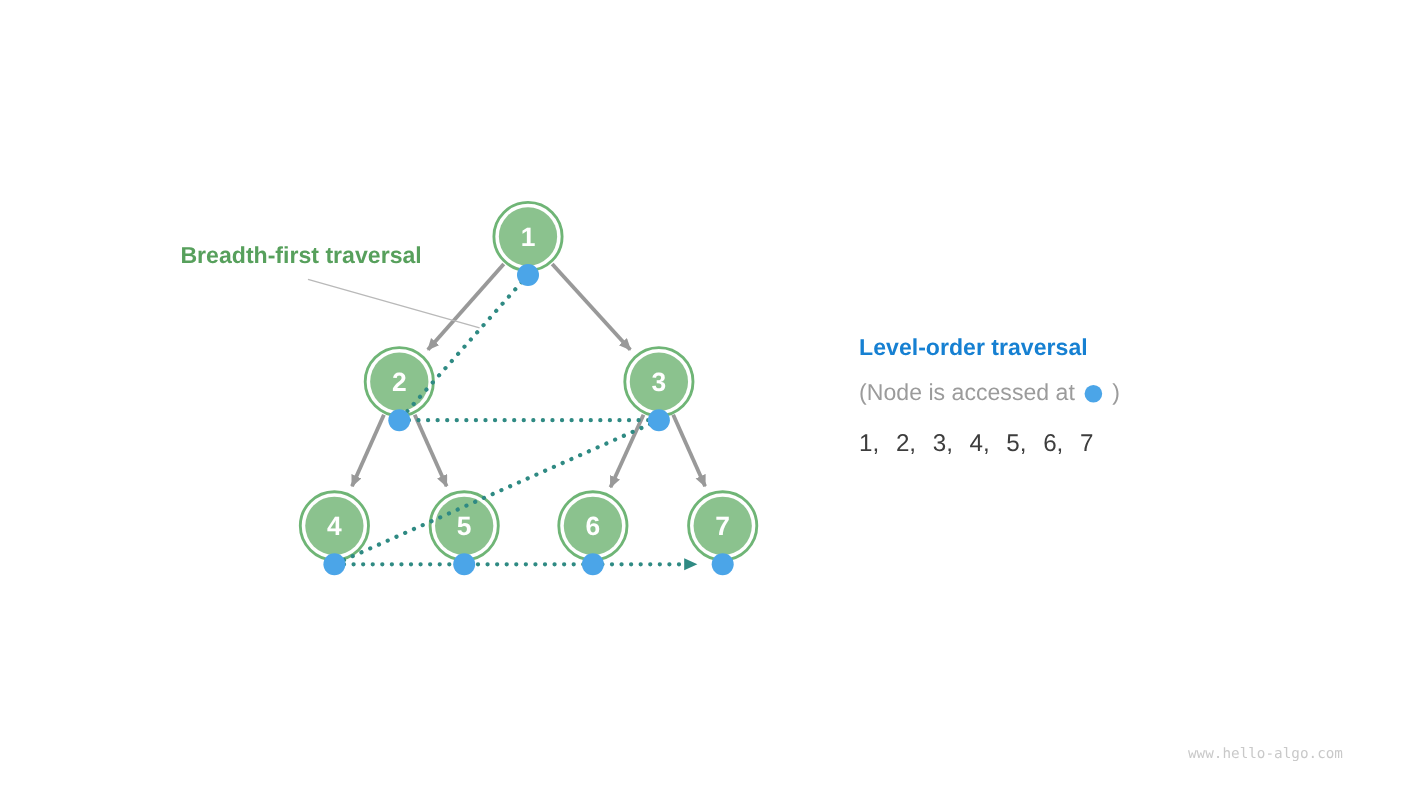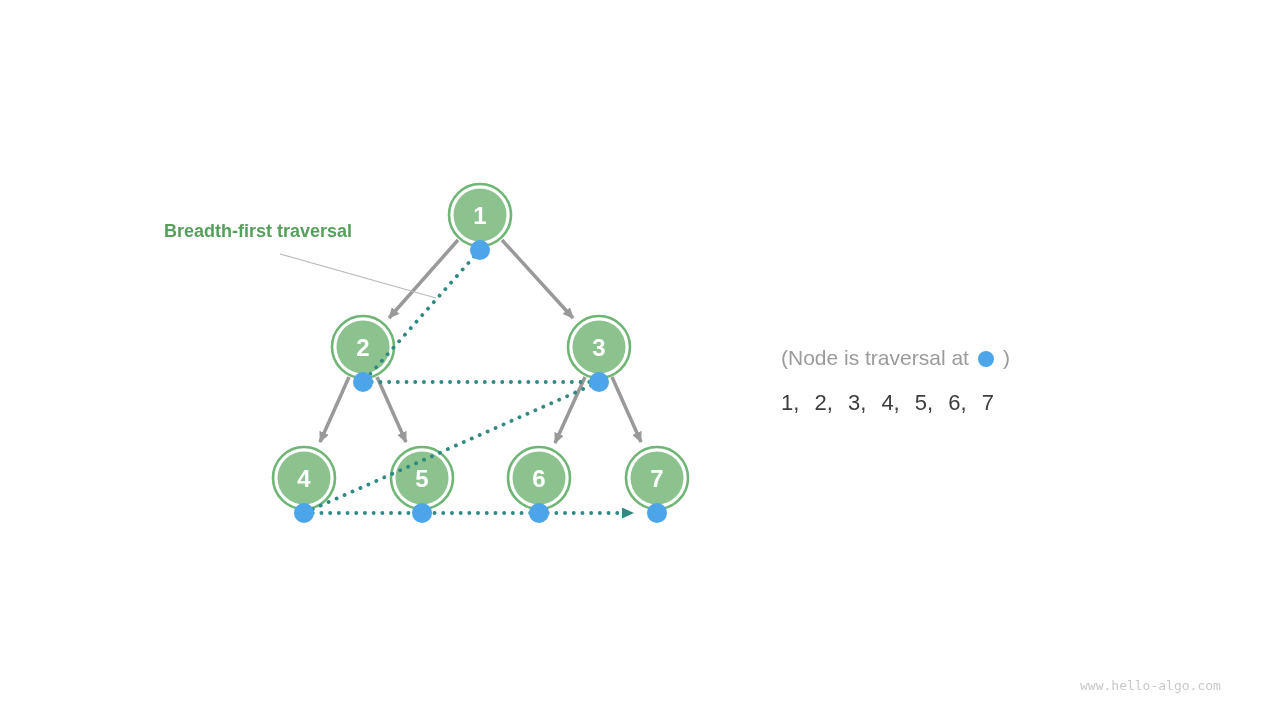--- a/index.html
+++ b/index.html
@@ -17,21 +17,21 @@
   }
   .stage svg {
     position: absolute;
     left: 0;
     top: 0;
   }
   .breadth-label {
     position: absolute;
     left: 164px;
     top: 221px;
-    font-size: 18px;
+    font-size: 21px;
     font-weight: bold;
     color: #57a05c;
     white-space: nowrap;
   }
   .legend {
     position: absolute;
     left: 781px;
     top: 305px;
     width: 330px;
     height: 120px;
@@ -166,21 +166,22 @@
       <circle cx="304" cy="513" r="10"></circle>
       <circle cx="422" cy="513" r="10"></circle>
       <circle cx="539" cy="513" r="10"></circle>
       <circle cx="657" cy="513" r="10"></circle>
     </g>
   </svg>
 
   <div class="breadth-label">Breadth-first traversal</div>
 
   <div class="legend">
+    <div class="legend-title">Level-order traversal</div>
     <div class="legend-note">
-      <span>(Node is traversal at</span><span class="inline-dot"></span><span>)</span>
+      <span>(Node is accessed at</span><span class="inline-dot"></span><span>)</span>
     </div>
     <div class="legend-sequence">1,  2,  3,  4,  5,  6,  7</div>
   </div>
 
   <div class="watermark">www.hello-algo.com</div>
 
 </div>
 
 </body></html>

